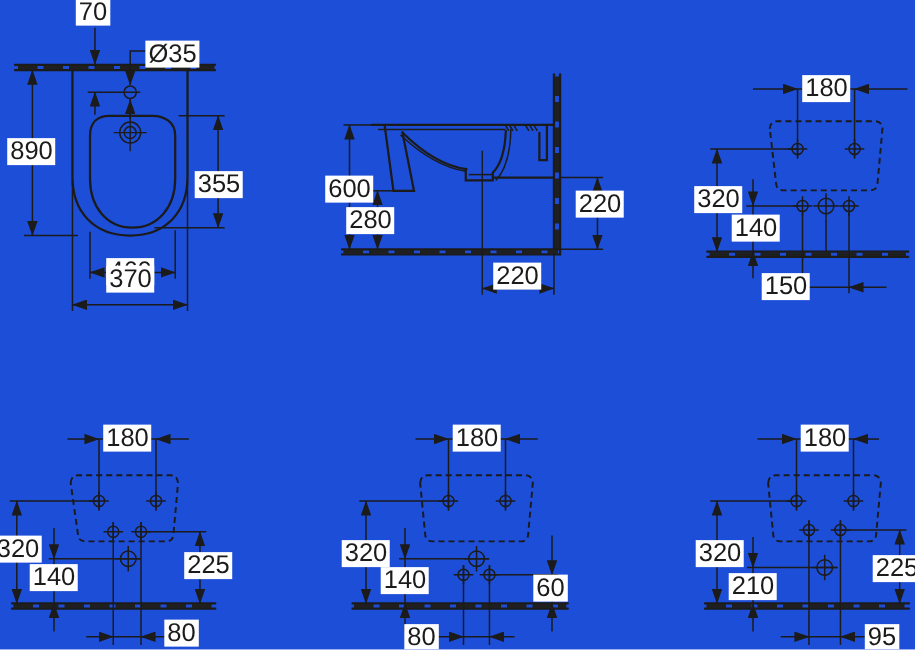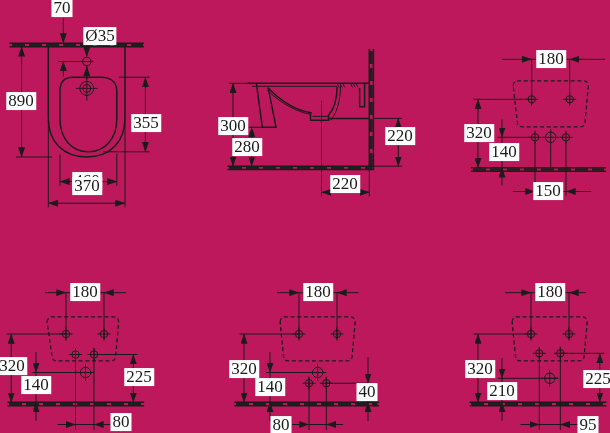--- a/index.html
+++ b/index.html
@@ -1,17 +1,17 @@
 <!DOCTYPE html>
 <html><head>
 <meta charset="utf-8">
 <style>
   html,body{margin:0;padding:0;background:#fff;}
-  .stage{position:relative;width:610px;height:433px;background:#be185d;overflow:hidden;
-         font-family:Liberation Serif, serif;}
+  .stage{position:relative;width:610px;height:433px;background:#1d4ed8;overflow:hidden;
+         font-family:Liberation Sans, sans-serif;}
   svg{position:absolute;left:0;top:0;}
   svg *{vector-effect:non-scaling-stroke;}
   .o{stroke:#1b1b1b;stroke-width:1.5;fill:none;stroke-linecap:round;}
   .t{stroke:#1b1b1b;stroke-width:1;fill:none;}
   .d{stroke:#1b1b1b;stroke-width:1;fill:none;}
   .c{stroke:#1b1b1b;stroke-width:0.9;fill:none;}
   .dsh{stroke:#1b1b1b;stroke-width:1.3;fill:none;stroke-dasharray:4 2.7;}
   .bf{stroke:#1f1f1f;stroke-width:2.6;fill:none;stroke-dasharray:13 4;}
   .dim-label{position:absolute;transform:translate(-50%,-50%);font-size:17px;line-height:1.05;
              color:#1b1b1b;background:#fff;padding:0 2px;white-space:nowrap;}
@@ -275,46 +275,46 @@
       <line x1="560.3" y1="353.3" x2="604.3" y2="353.3" class="t"></line>
       <line x1="599.8" y1="353.3" x2="599.8" y2="402.3" class="d" marker-start="url(#arw)" marker-end="url(#arw)"></line>
       <line x1="539.3" y1="424.5" x2="560.3" y2="424.5" class="t"></line>
       <path d="M520.5,424.5 L539.3,424.5" class="d" marker-end="url(#arw)"></path>
       <path d="M578,424.5 L560.3,424.5" class="d" marker-end="url(#arw)"></path>
     </g>
   </g>
 </svg>
 
 <div class="dim-label" style="left:62px;top:8px">70</div>
-<div class="dim-label" style="left:100px;top:36px">Ø35</div>
+<div class="dim-label" style="left:115px;top:36px">Ø35</div>
 <div class="dim-label" style="left:21px;top:101px">890</div>
 <div class="dim-label" style="left:146px;top:123px">355</div>
 <div class="dim-label" style="left:87px;top:181px">460</div>
 <div class="dim-label" style="left:87px;top:186px">370</div>
 
-<div class="dim-label" style="left:233px;top:126px">300</div>
+<div class="dim-label" style="left:233px;top:126px">600</div>
 <div class="dim-label" style="left:247px;top:147px">280</div>
 <div class="dim-label" style="left:400px;top:136px">220</div>
 <div class="dim-label" style="left:345px;top:184px">220</div>
 
 <div class="dim-label" style="left:551px;top:59px">180</div>
 <div class="dim-label" style="left:479px;top:133px">320</div>
 <div class="dim-label" style="left:504px;top:152px">140</div>
-<div class="dim-label" style="left:548px;top:191px">150</div>
+<div class="dim-label" style="left:524px;top:191px">150</div>
 
 <div class="dim-label" style="left:85px;top:292px">180</div>
 <div class="dim-label" style="left:12px;top:366px">320</div>
 <div class="dim-label" style="left:36px;top:385px">140</div>
 <div class="dim-label" style="left:139px;top:377px">225</div>
 <div class="dim-label" style="left:121px;top:422px">80</div>
 
 <div class="dim-label" style="left:318px;top:292px">180</div>
 <div class="dim-label" style="left:244px;top:369px">320</div>
 <div class="dim-label" style="left:270px;top:387px">140</div>
-<div class="dim-label" style="left:367px;top:392px">40</div>
+<div class="dim-label" style="left:367px;top:392px">60</div>
 <div class="dim-label" style="left:281px;top:425px">80</div>
 
 <div class="dim-label" style="left:550px;top:292px">180</div>
 <div class="dim-label" style="left:480px;top:369px">320</div>
 <div class="dim-label" style="left:502px;top:391px">210</div>
 <div class="dim-label" style="left:598px;top:379px">225</div>
 <div class="dim-label" style="left:588px;top:425px">95</div>
 
 </div>
 

